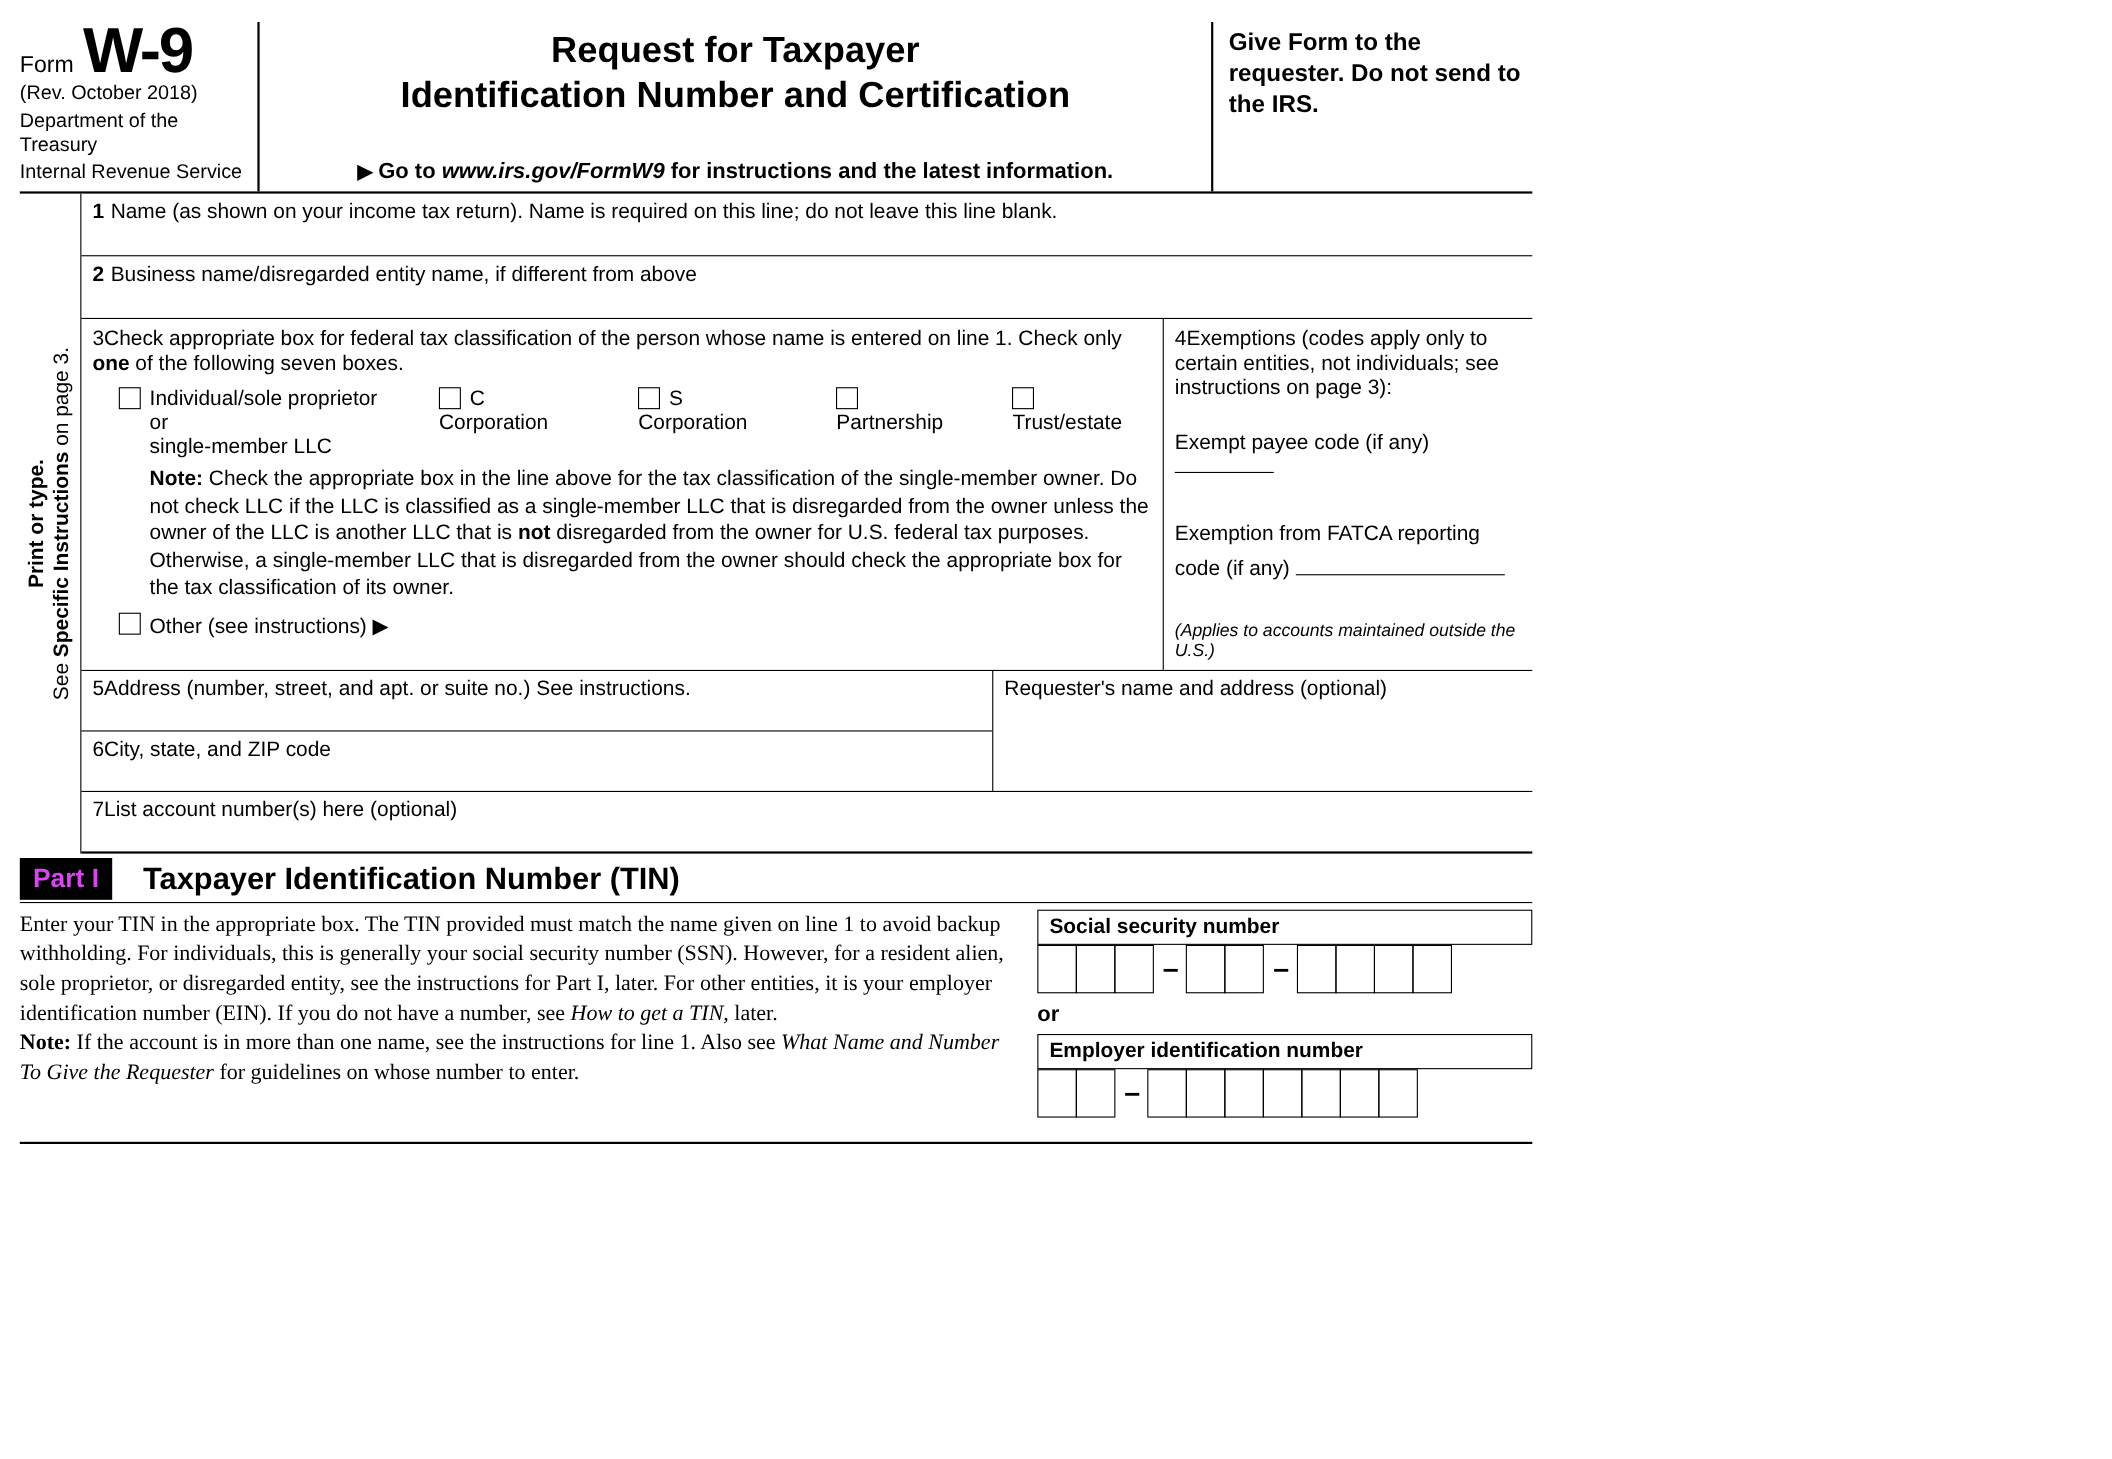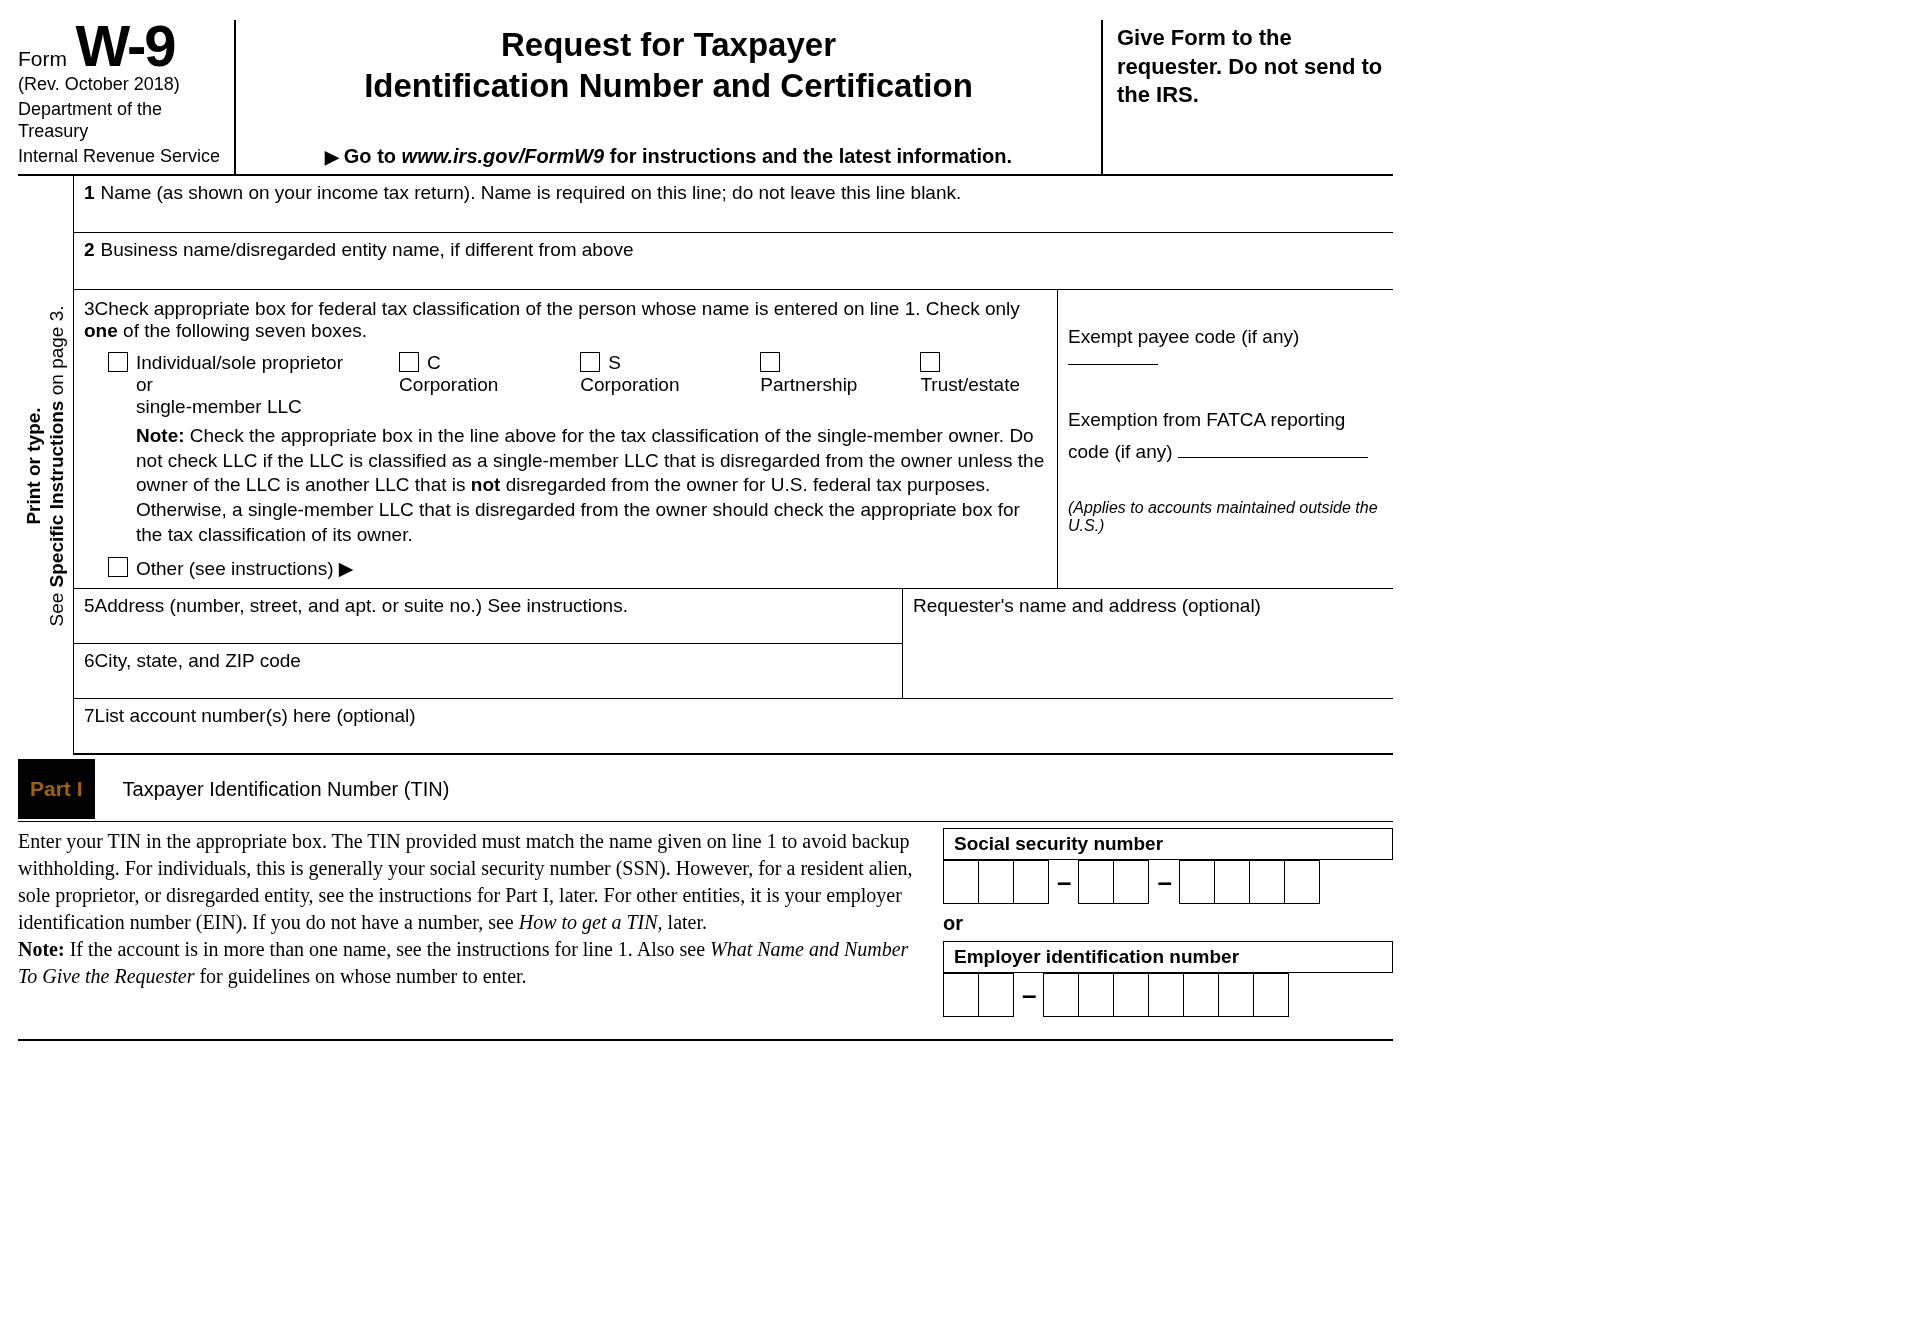--- a/index.html
+++ b/index.html
@@ -179,28 +179,28 @@
   
   .partbar {
     display: flex;
     align-items: center;
     border-bottom: 1px solid #000;
     padding: 4px 0 2px;
     gap: 28px;
   }
   .parttag {
     background: #000;
-    color: #a16207;
-    font-weight: 700;
-    padding: 18px 12px;
-    font-size: 21px;
+    color: #d946ef;
+    font-weight: 700;
+    padding: 5px 12px;
+    font-size: 24px;
   }
   .parttitle {
-    font-weight: 400;
-    font-size: 20px;
+    font-weight: 700;
+    font-size: 28px;
   }
 
   .tinwrap {
     display: flex;
     gap: 30px;
     padding-top: 6px;
     border-bottom: 2px solid #000;
     padding-bottom: 14px;
   }
   .tintext {
@@ -322,20 +322,23 @@
           <div class="llc-note">
             <span class="nb">Note: </span><span>Check the appropriate box in the line above for the tax classification of the single-member owner.  Do not check LLC if the LLC is classified as a single-member LLC that is disregarded from the owner unless the owner of the LLC is another LLC that is </span><b>not</b><span> disregarded from the owner for U.S. federal tax purposes. Otherwise, a single-member LLC that is disregarded from the owner should check the appropriate box for the tax classification of its owner.</span>
           </div>
 
           <div class="chkline" style="margin-top:10px;">
             <span class="cb"></span><span class="lbl">Other (see instructions) ▶</span>
           </div>
         </div>
 
         <div class="r4">
+          <div>
+            <span class="num">4</span><span>Exemptions (codes apply only to certain entities, not individuals; see instructions on page 3):</span>
+          </div>
           <div style="margin-top:28px;">
             <span>Exempt payee code (if any)</span>
             <span class="fillline" style="width:90px;"></span>
           </div>
           <div style="margin-top:34px; line-height:1.7;">
             <span>Exemption from FATCA reporting</span><br>
             <span>code (if any)</span>
             <span class="fillline" style="width:190px;"></span>
           </div>
           <span class="small-ital">(Applies to accounts maintained outside the U.S.)</span>

